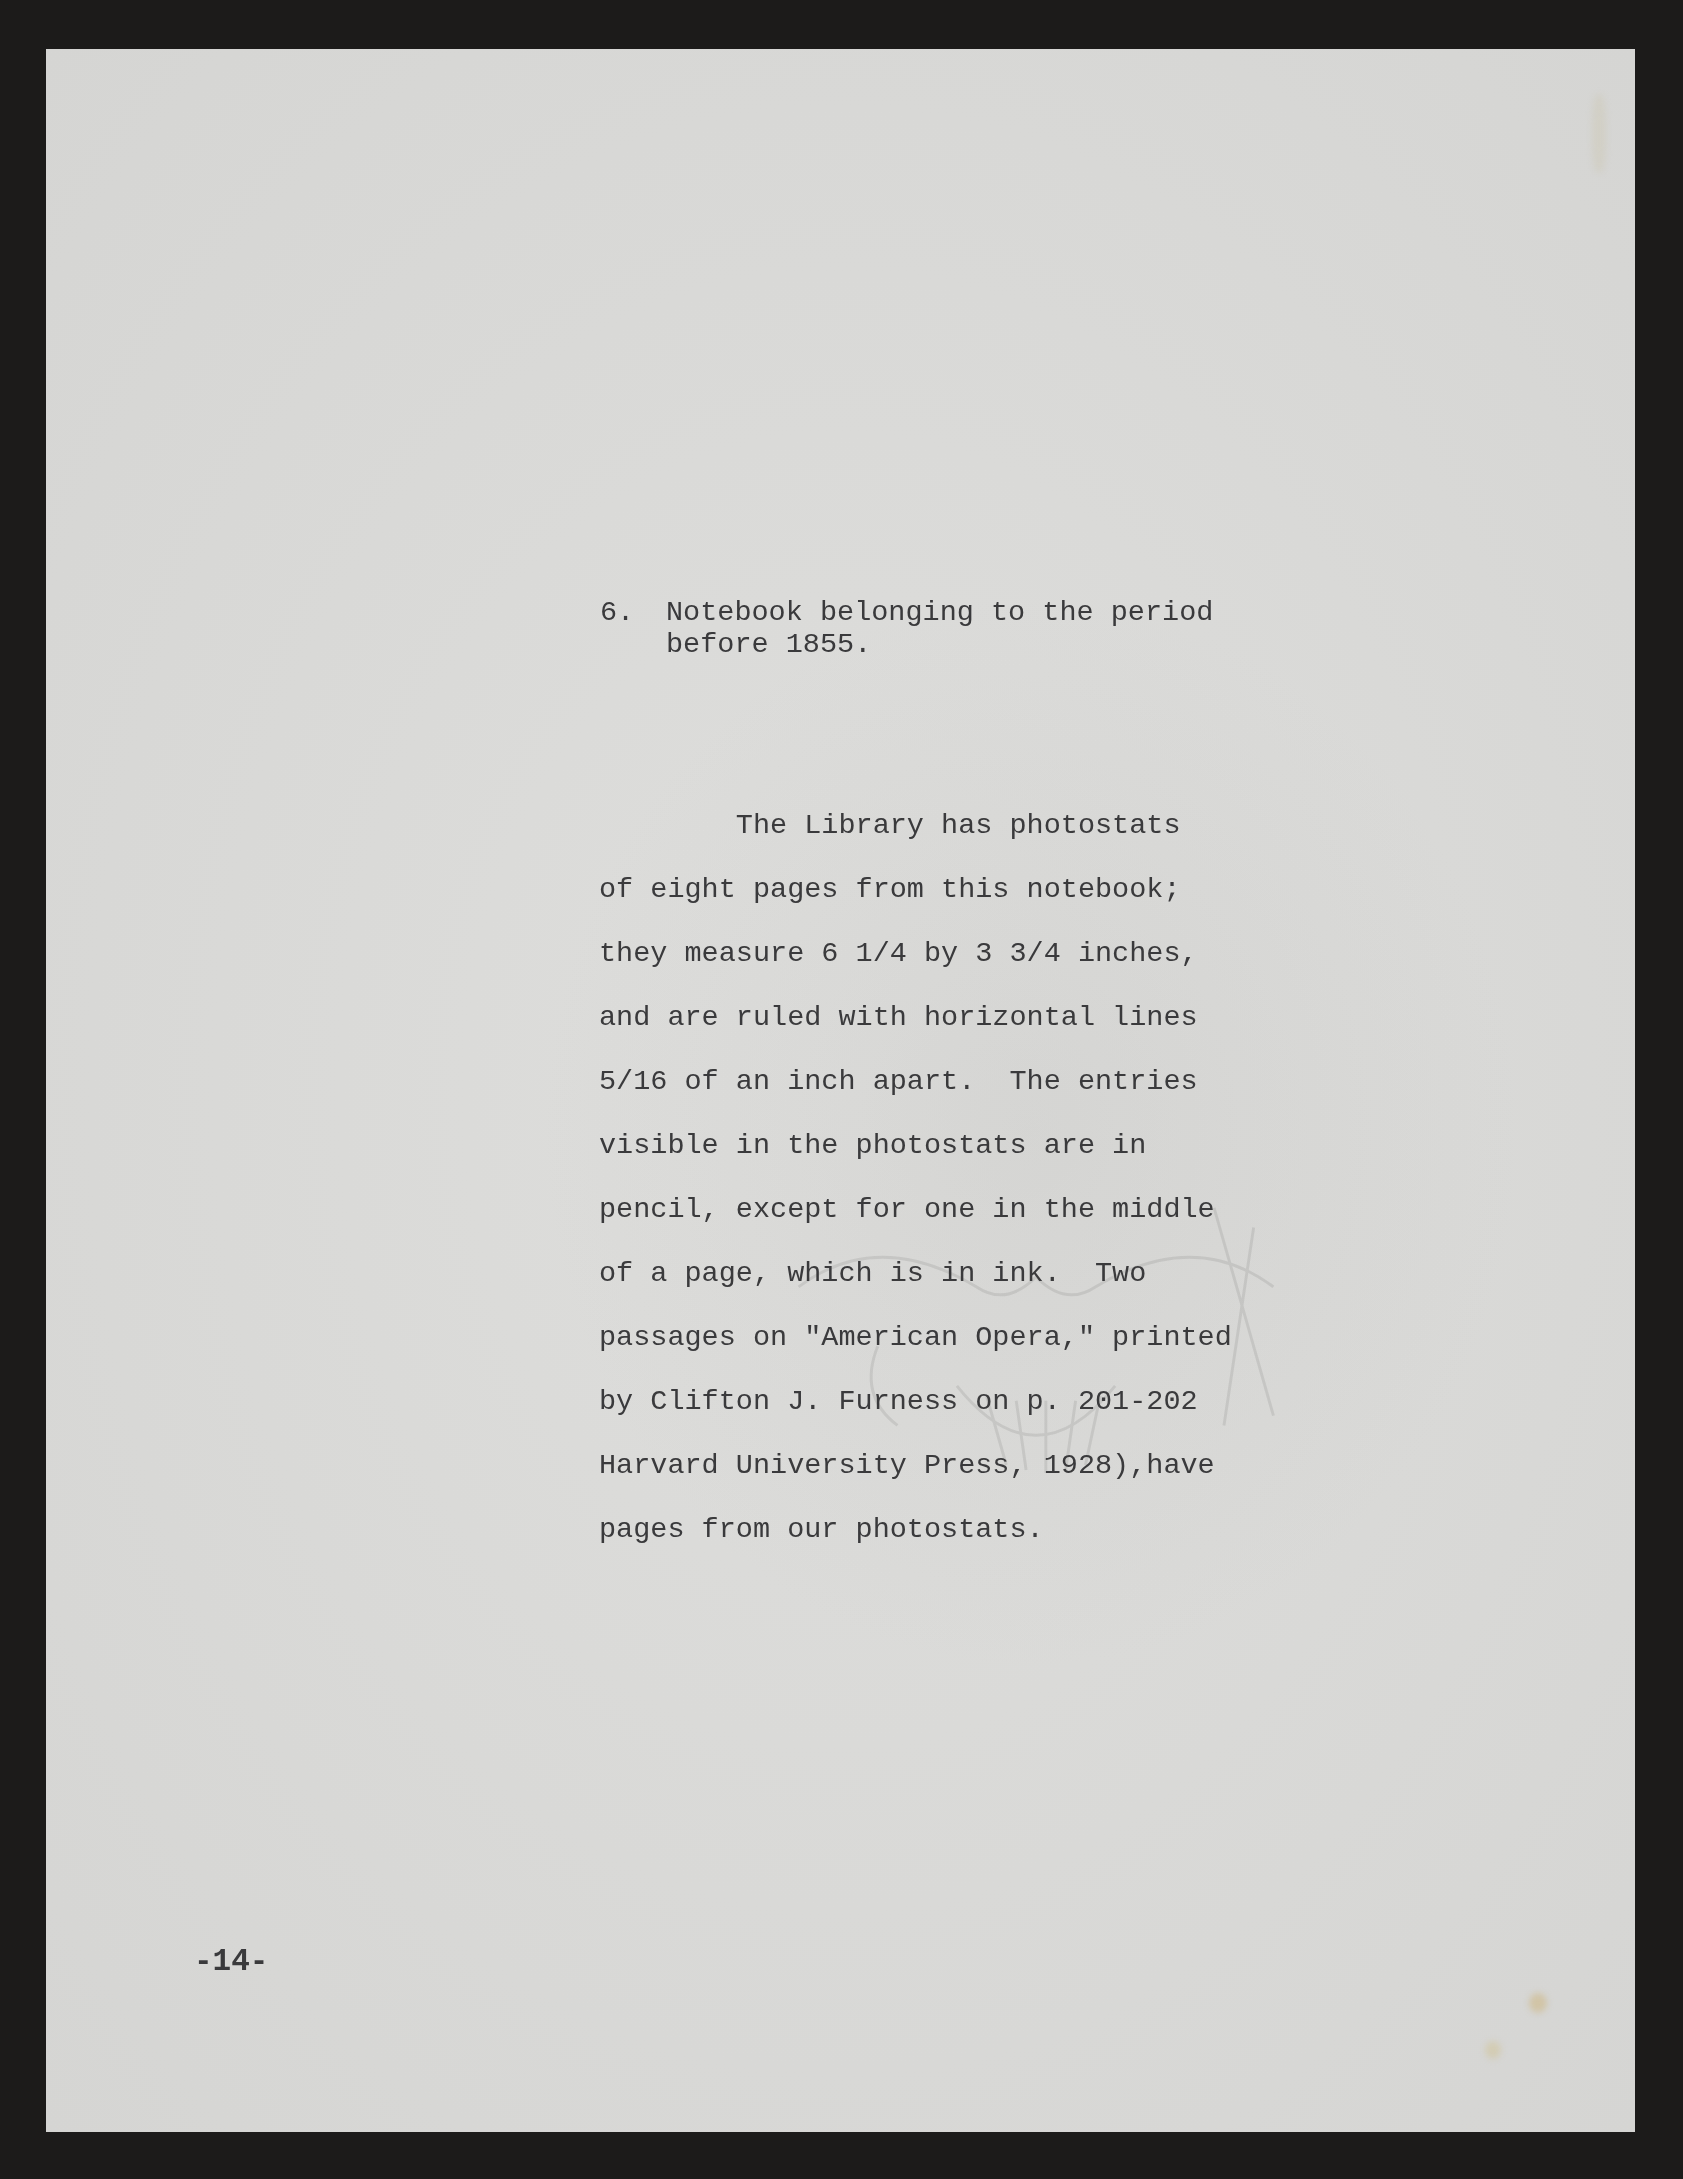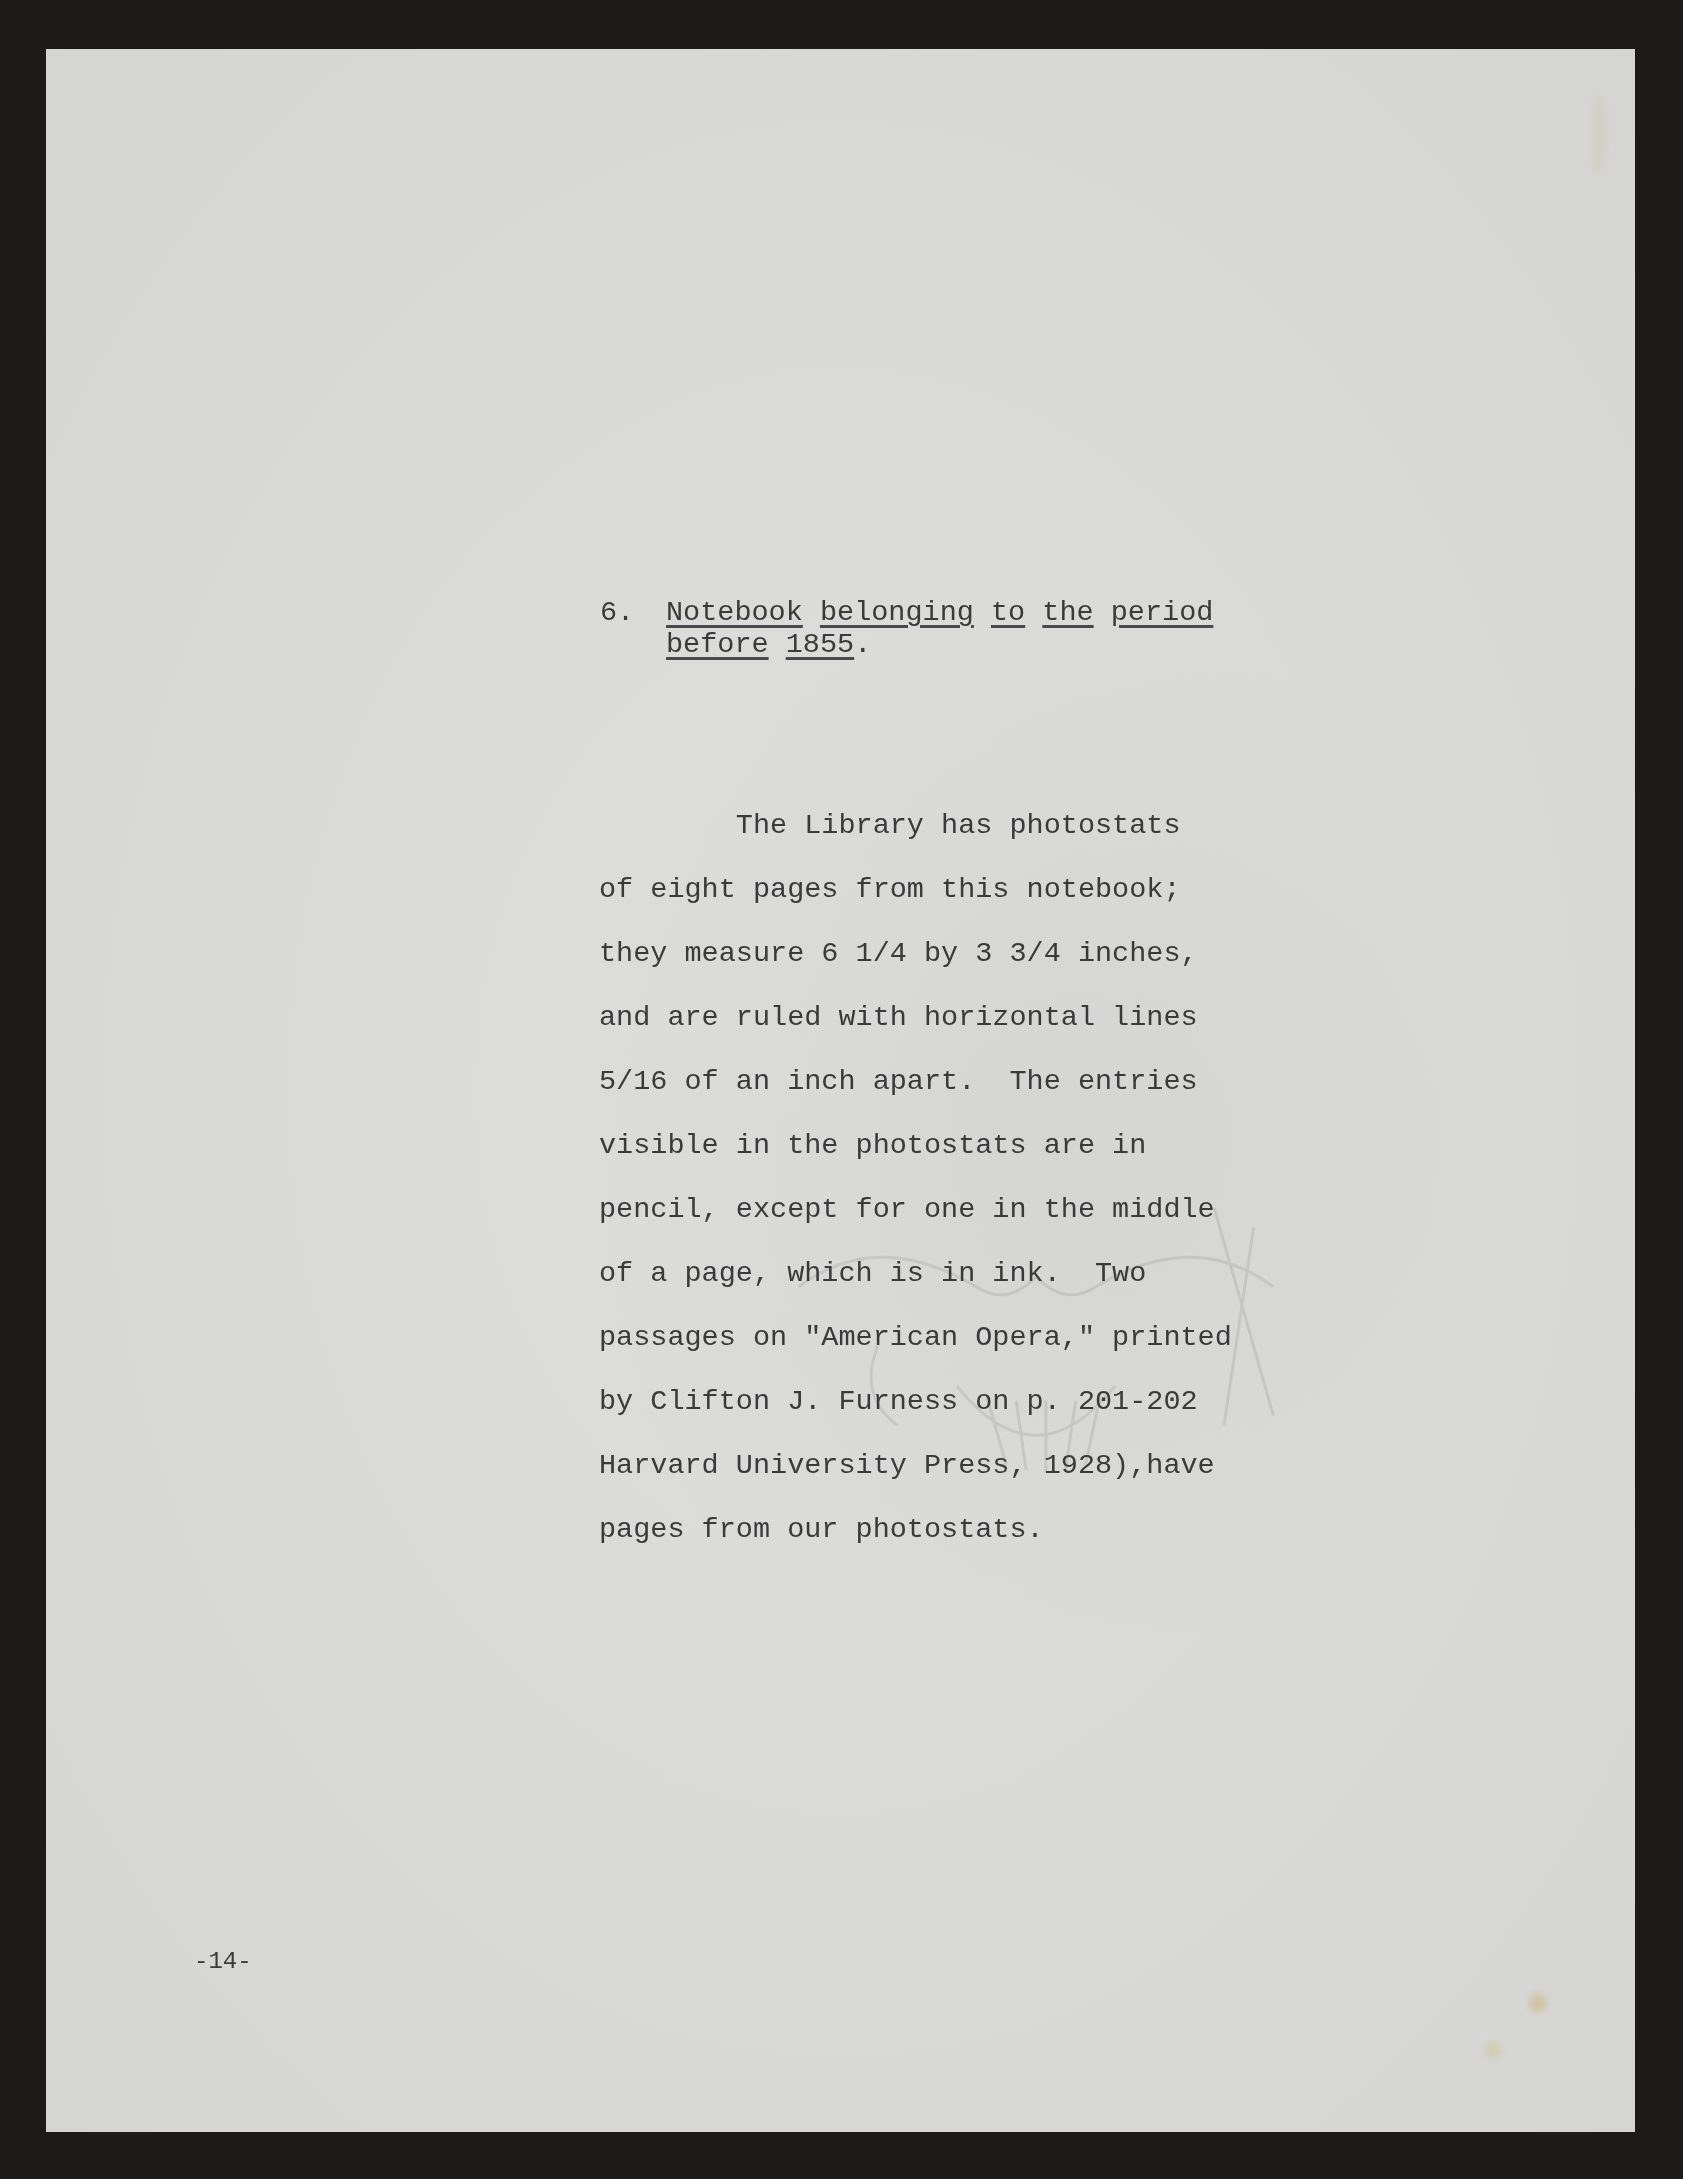--- a/index.html
+++ b/index.html
@@ -35,21 +35,20 @@
     }
     .heading-num {
       left: 600px;
       top: 597px;
     }
     .heading-text {
       left: 666px;
       top: 597px;
     }
     .heading-text .u {
-      text-decoration: underline;
       text-decoration-thickness: 3px;
       text-underline-offset: 5px;
       text-decoration-color: #4a4a4e;
     }
     .body-text {
       left: 599px;
       top: 778px;
     }
     .body-text .line {
       display: block;
@@ -57,21 +56,22 @@
     }
     .body-text .u {
       text-decoration: underline;
       text-decoration-thickness: 2.5px;
       text-underline-offset: 5px;
       text-decoration-color: #4a4a4e;
     }
     .page-number {
       left: 194px;
       top: 1946px;
-      font-size: 24px;
+      font-size: 31px;
+      font-weight: bold;
     }
     .stain {
       position: absolute;
       border-radius: 50%;
       background: rgba(205, 175, 110, 0.45);
       filter: blur(3px);
     }
     .stain-1 { left: 1529px; top: 1993px; width: 18px; height: 20px; }
     .stain-2 { left: 1485px; top: 2041px; width: 16px; height: 18px; background: rgba(205, 185, 120, 0.35); }
     .stain-3 { left: 1592px; top: 94px; width: 14px; height: 79px; border-radius: 40%; background: rgba(200, 190, 160, 0.25); }

